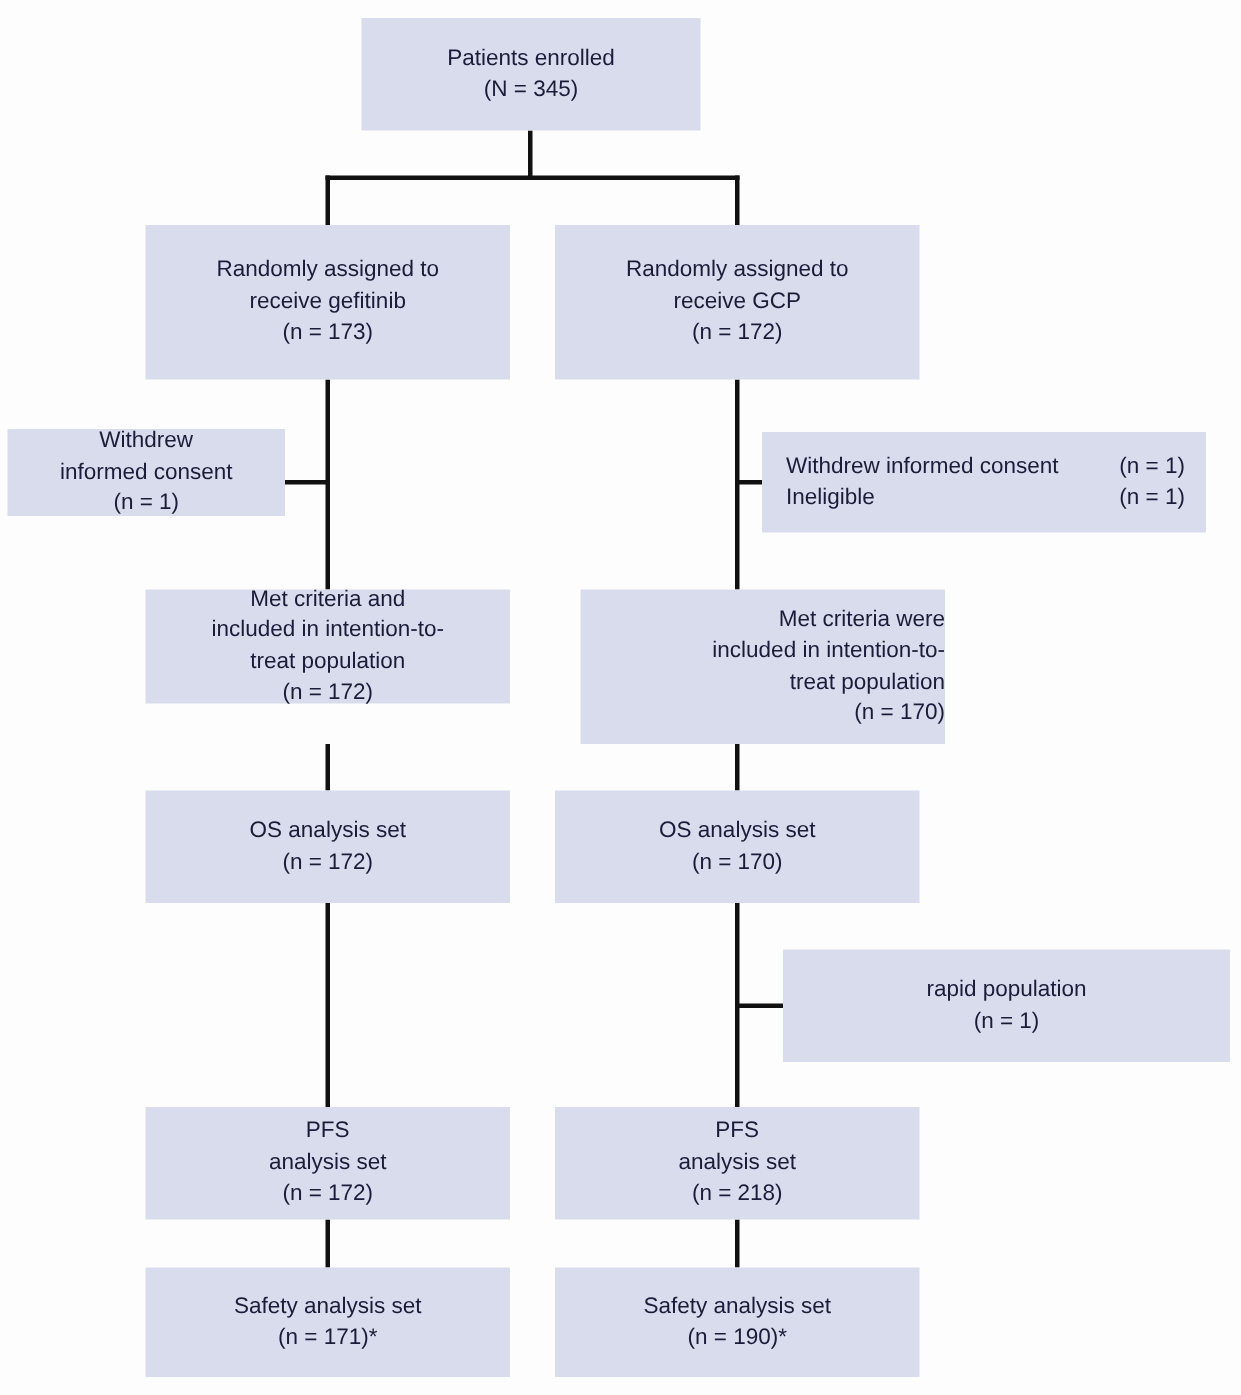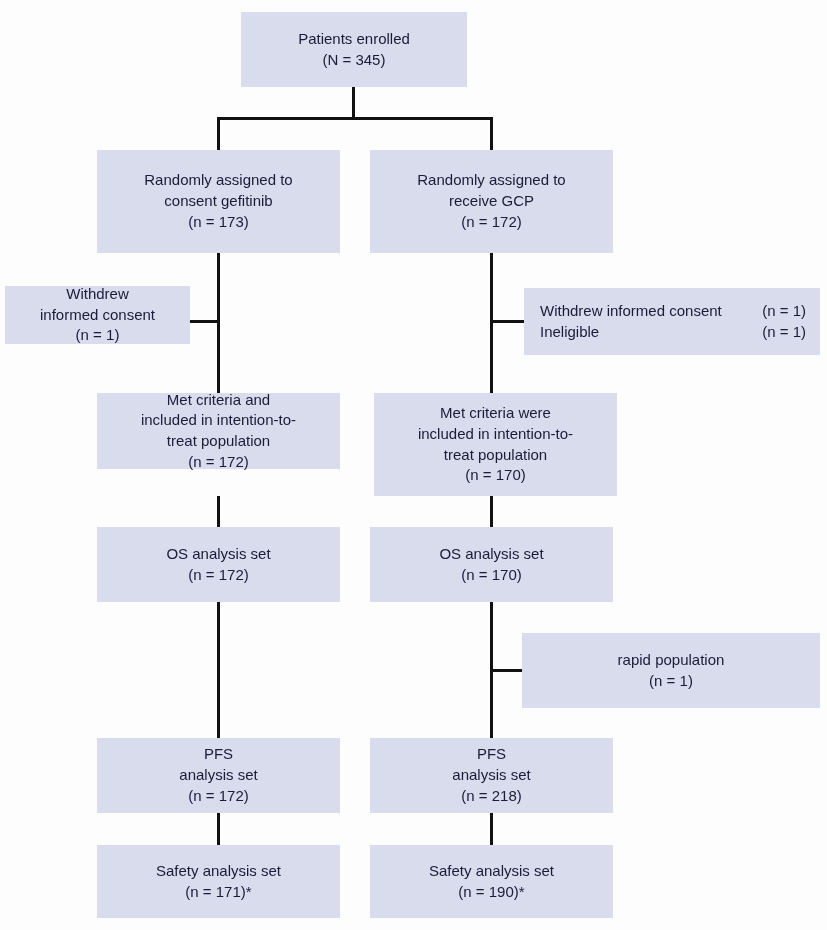--- a/index.html
+++ b/index.html
@@ -56,55 +56,55 @@
   <div class="lineseg" style="left:217px;top:813px;width:3px;height:32px;"></div>
   <div class="lineseg" style="left:490px;top:813px;width:3px;height:32px;"></div>
 
   <div class="box" style="left:241px;top:12px;width:226px;height:75px;">
     <div class="ln">Patients enrolled</div>
     <div class="ln">(N = 345)</div>
   </div>
 
   <div class="box" style="left:97px;top:150px;width:243px;height:103px;">
     <div class="ln">Randomly assigned to</div>
-    <div class="ln">consent gefitinib</div>
+    <div class="ln">receive gefitinib</div>
     <div class="ln">(n = 173)</div>
   </div>
 
   <div class="box" style="left:370px;top:150px;width:243px;height:103px;">
     <div class="ln">Randomly assigned to</div>
     <div class="ln">receive GCP</div>
     <div class="ln">(n = 172)</div>
   </div>
 
   <div class="box" style="left:5px;top:286px;width:185px;height:58px;">
     <div class="ln">Withdrew</div>
     <div class="ln">informed consent</div>
     <div class="ln">(n = 1)</div>
   </div>
 
-  <div class="box left-rows" style="left:524px;top:288px;width:296px;height:67px;">
+  <div class="box left-rows" style="left:508px;top:288px;width:296px;height:67px;">
     <div class="row2">
       <span>Withdrew informed consent</span>
       <span class="val">(n = 1)</span>
     </div>
     <div class="row2">
       <span>Ineligible</span>
       <span class="val">(n = 1)</span>
     </div>
   </div>
 
   <div class="box" style="left:97px;top:393px;width:243px;height:76px;">
     <div class="ln">Met criteria and</div>
     <div class="ln">included in intention-to-</div>
     <div class="ln">treat population</div>
     <div class="ln">(n = 172)</div>
   </div>
 
-  <div class="box" style="left:374px;top:393px;width:243px;height:103px;">
+  <div class="box" style="left:387px;top:393px;width:243px;height:103px;align-items:flex-end;">
     <div class="ln">Met criteria were</div>
     <div class="ln">included in intention-to-</div>
     <div class="ln">treat population</div>
     <div class="ln">(n = 170)</div>
   </div>
 
   <div class="box" style="left:97px;top:527px;width:243px;height:75px;">
     <div class="ln">OS analysis set</div>
     <div class="ln">(n = 172)</div>
   </div>

